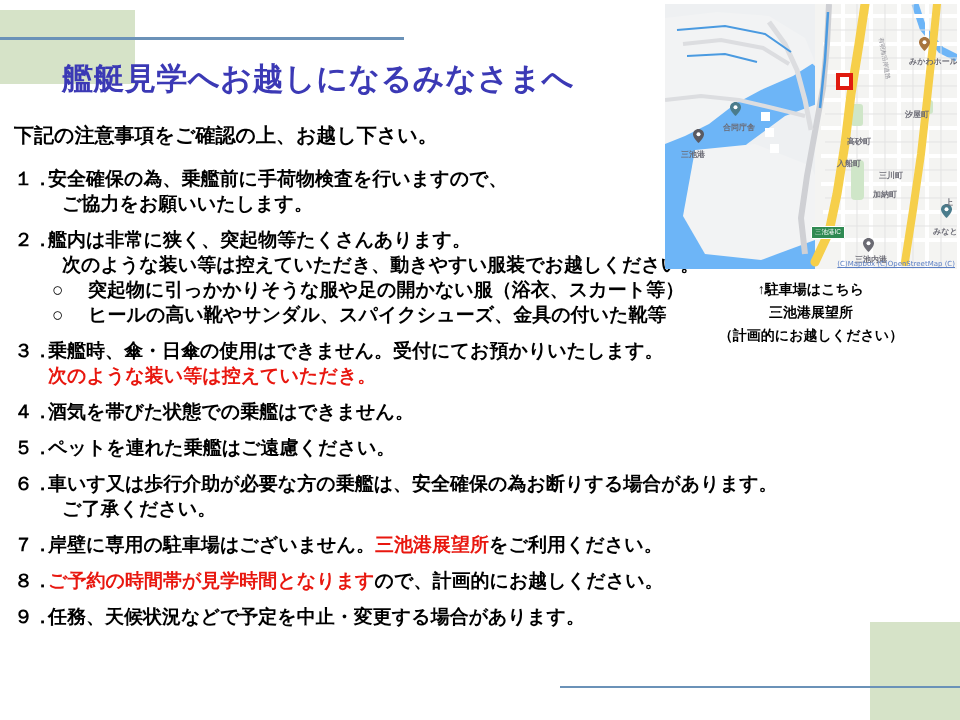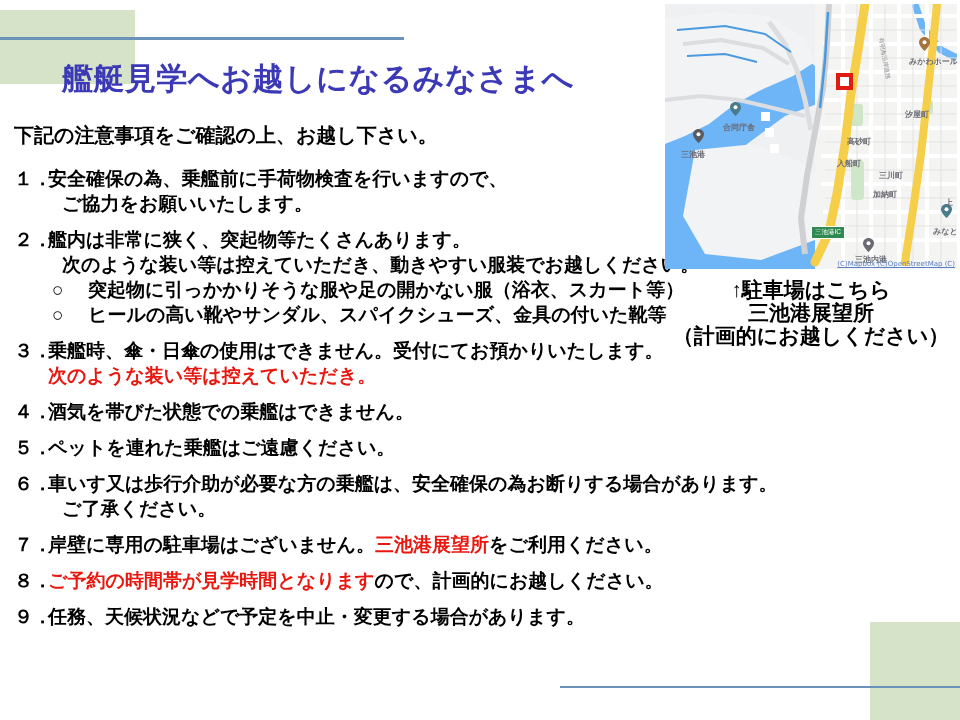--- a/index.html
+++ b/index.html
@@ -93,21 +93,21 @@
     position:absolute;width:11px;height:14px;
   }
   .map-road-sign{
     position:absolute;background:#2f8a52;color:#ffffff;
     font-size:6.5px;padding:1px 3px;border-radius:1px;white-space:nowrap;
     border:1px solid #ffffff;
   }
 
   .map-caption{
     position:absolute;left:662px;top:278px;width:298px;
-    text-align:center;font-size:21px;font-weight:bold;line-height:23px;
+    text-align:center;font-size:14px;font-weight:bold;line-height:23px;
   }
 </style>
 </head>
 <body>
 
 <div class="slide">
 
   <div class="deco-green-tl"></div>
   <div class="deco-line-top"></div>
   <div class="deco-green-br"></div>

